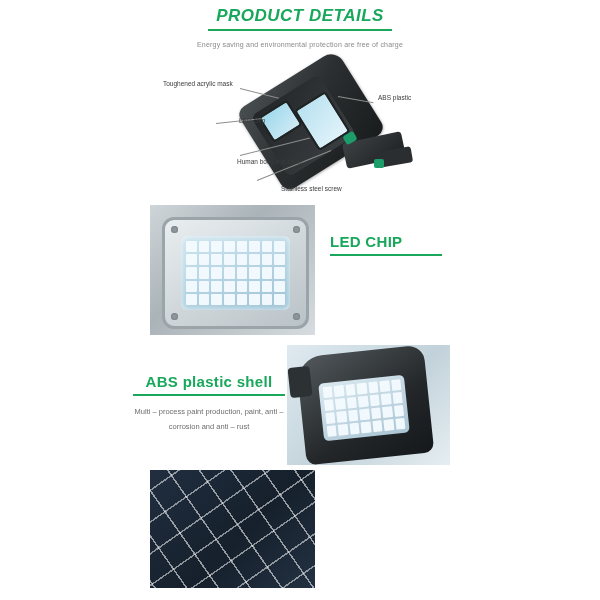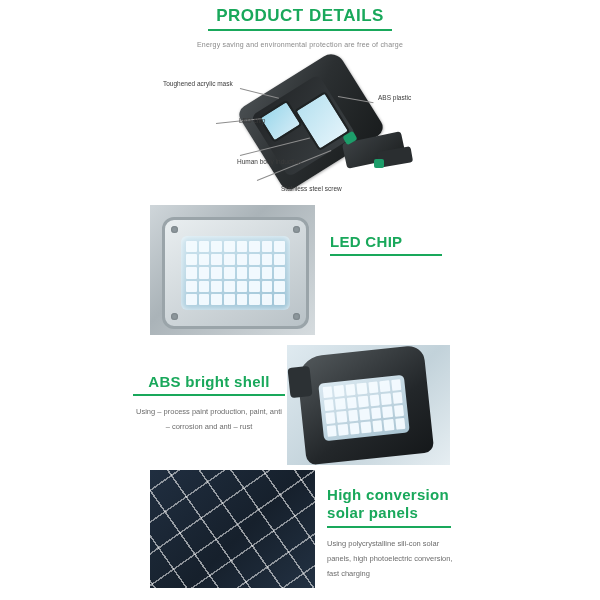--- a/index.html
+++ b/index.html
@@ -13,20 +13,21 @@
   .page{position:relative;width:600px;height:600px;}
 
   
   .header{position:absolute;left:0;top:6px;width:600px;text-align:center;}
   .header-title{
     display:inline-block;
     font-size:17px;font-weight:bold;color:#19a85b;
     letter-spacing:.5px;
     border-bottom:2px solid #19a85b;
     padding:0 8px 3px 8px;
+    font-style:italic;
   }
   .header-sub{
     margin-top:10px;
     font-size:7px;color:#8a8a8a;letter-spacing:.2px;
   }
 
   
   .sec1{position:absolute;left:0;top:55px;width:600px;height:145px;}
   .lamp-wrap{position:absolute;left:248px;top:8px;width:180px;height:130px;}
 
@@ -273,32 +274,27 @@
           <div class="led-dot"></div>
           <div class="led-dot"></div>
         <div class="led-dot"></div>
           <div class="led-dot"></div>
           <div class="led-dot"></div>
           <div class="led-dot"></div>
       </div>
     </div>
 
     <div class="txt-block" style="left:133px;top:28px;width:152px;text-align:center;">
-      <div class="h2">ABS bright shell</div>
+      <div class="h2">ABS plastic shell</div>
       <div class="h2-line" style="width:152px;"></div>
-      <div class="body-txt">Using – process paint production, paint, anti – corrosion and anti – rust</div>
+      <div class="body-txt">Multi – process paint production, paint, anti – corrosion and anti – rust</div>
     </div>
   </div>
 
   <div class="sec4">
     <div class="photo photo-solar">
       <div class="solar-grid"></div>
     </div>
 
-    <div class="txt-block" style="left:327px;top:16px;width:128px;">
-      <div class="h2" style="line-height:18px;">High conversion solar panels</div>
-      <div class="h2-line" style="width:124px;"></div>
-      <div class="body-txt">Using polycrystalline sili-con solar panels, high photoelectric conversion, fast charging</div>
-    </div>
   </div>
 
   <div class="footer-bar"></div>
 </div>
 
 </body></html>

